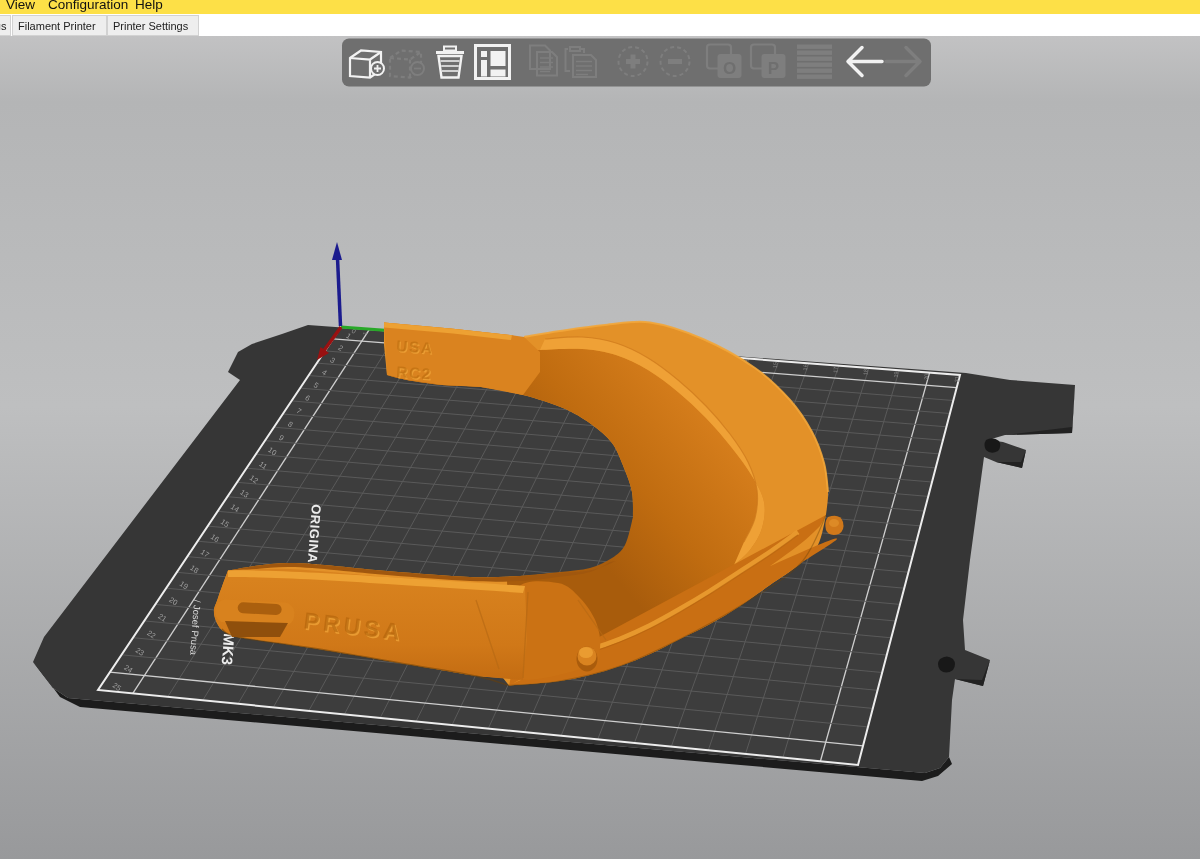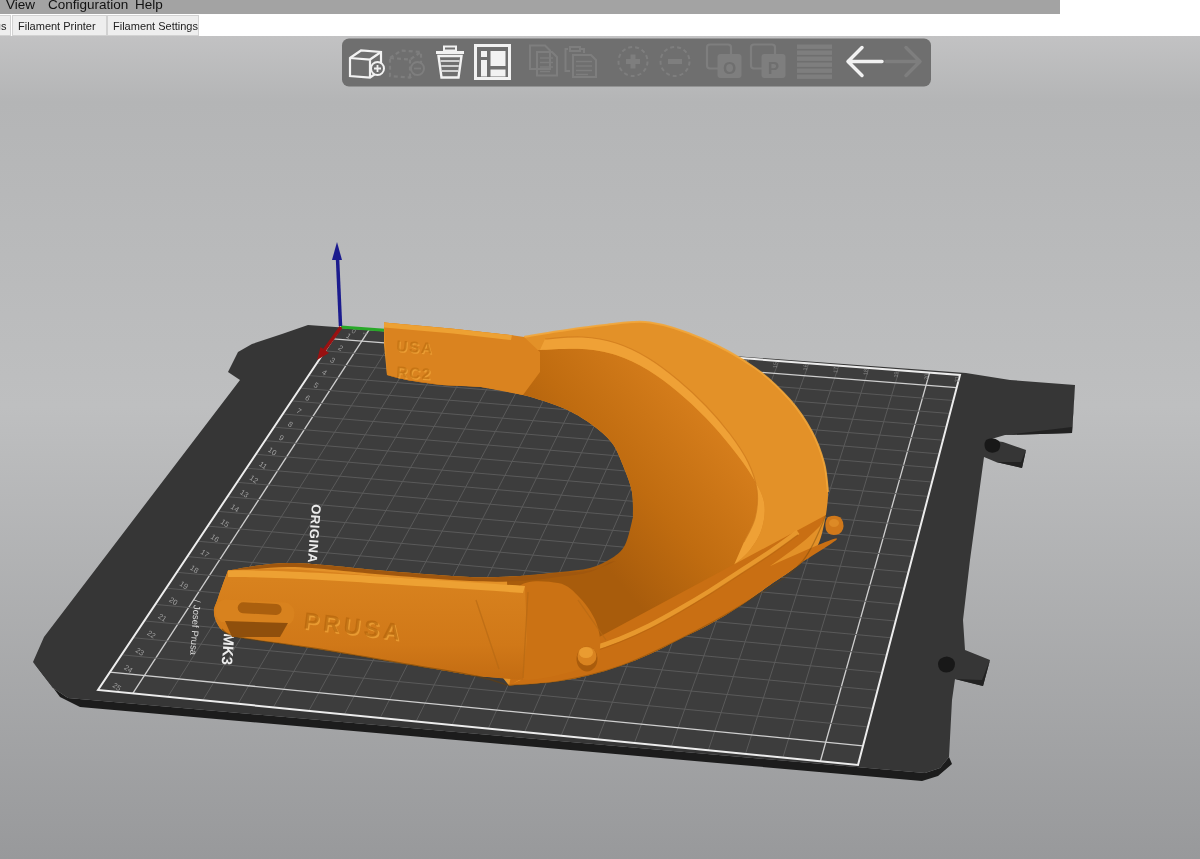--- a/index.html
+++ b/index.html
@@ -1,31 +1,31 @@
 <!DOCTYPE html>
 <html><head><meta charset="utf-8"><style>
 html,body{margin:0;padding:0;width:1200px;height:859px;overflow:hidden;background:#fff;
 font-family:"Liberation Sans",sans-serif;}
-#menubar{position:absolute;left:0;top:0;width:1060px;height:14px;background:#a3a3a3;overflow:hidden;}
+#menubar{position:absolute;left:0;top:0;width:1200px;height:14px;background:#fde047;overflow:hidden;}
 #menubar div{position:absolute;top:-3.5px;font-size:13.5px;color:#111;}
 #tabbar{position:absolute;left:0;top:14px;width:1200px;height:22px;background:#fff;}
 .tab{position:absolute;top:1px;height:21px;background:#eeeeee;border:1px solid #d2d2d2;
 font-size:11px;color:#222;padding:4px 5px 0 5px;box-sizing:border-box;white-space:nowrap;}
 #viewport{position:absolute;left:0;top:36px;width:1200px;height:823px;overflow:hidden;}
 </style></head>
 <body>
 <div id="menubar">
 <div style="left:6px">View</div>
 <div style="left:48px">Configuration</div>
 <div style="left:135px">Help</div>
 </div>
 <div id="tabbar">
 <div class="tab" style="left:-65px;width:76px">Print Settings</div>
 <div class="tab" style="left:12px;width:95px">Filament Printer</div>
-<div class="tab" style="left:107px;width:92px">Filament Settings</div>
+<div class="tab" style="left:107px;width:92px">Printer Settings</div>
 </div>
 <div id="viewport"><svg width="1200" height="823" viewBox="0 36 1200 823" font-family="Liberation Sans, sans-serif">
       <defs>
 <linearGradient id="bg" x1="0" y1="36" x2="0" y2="859" gradientUnits="userSpaceOnUse">
  <stop offset="0" stop-color="#c2c2c3"></stop>
  <stop offset="0.08" stop-color="#b4b5b6"></stop>
  <stop offset="0.45" stop-color="#bebfc0"></stop>
  <stop offset="1" stop-color="#98999b"></stop>
 </linearGradient>
 <linearGradient id="wallg" x1="600" y1="560" x2="800" y2="390" gradientUnits="userSpaceOnUse">

